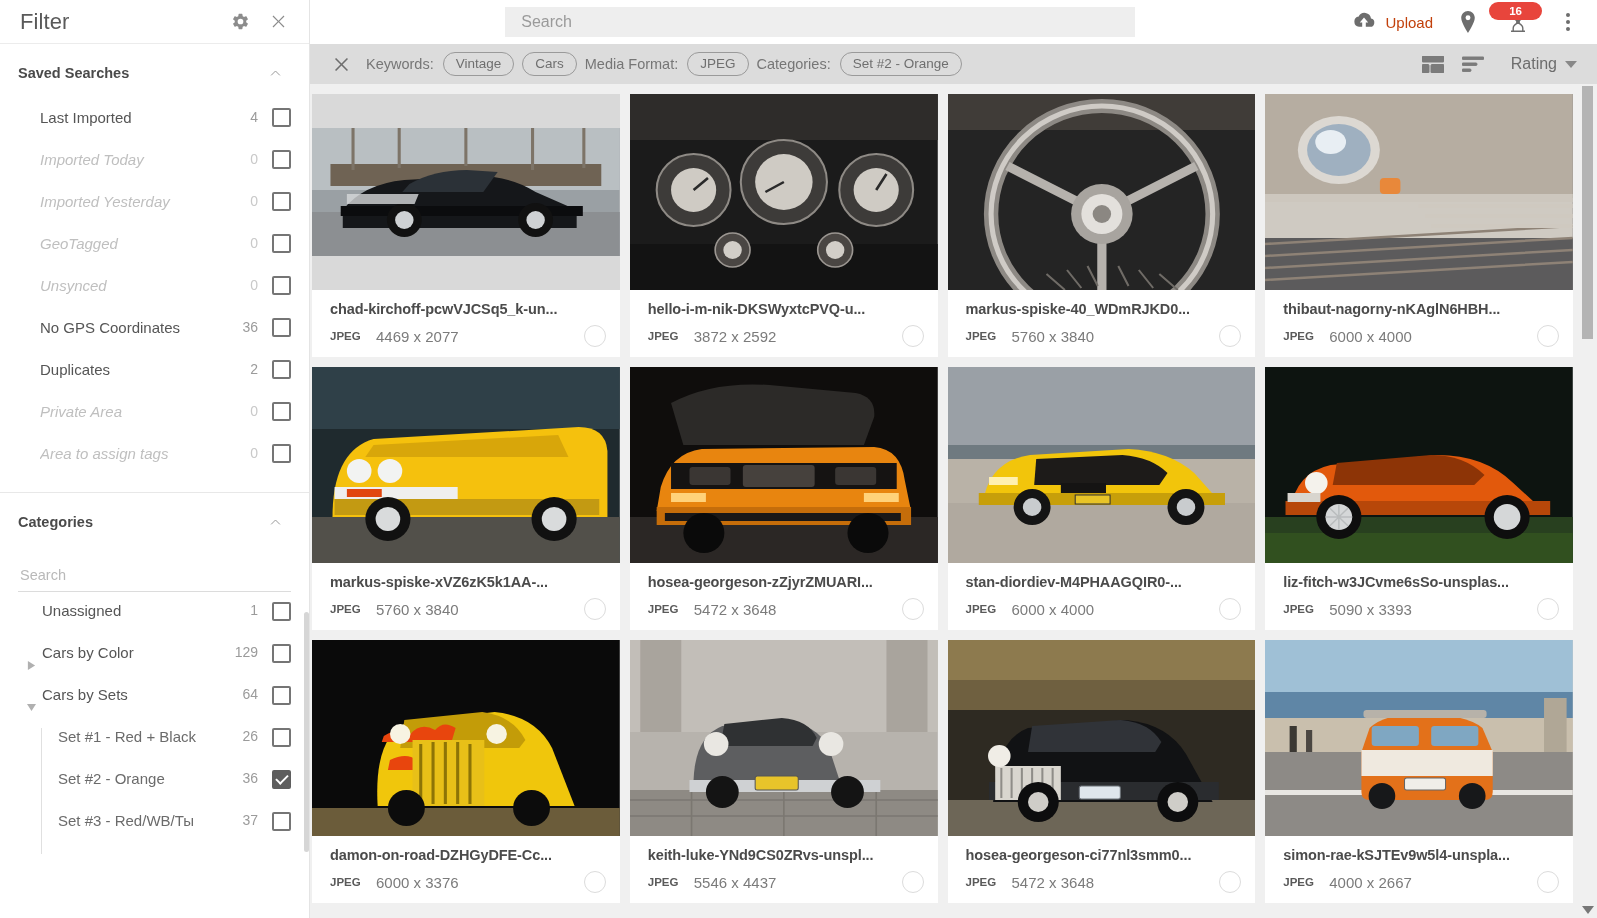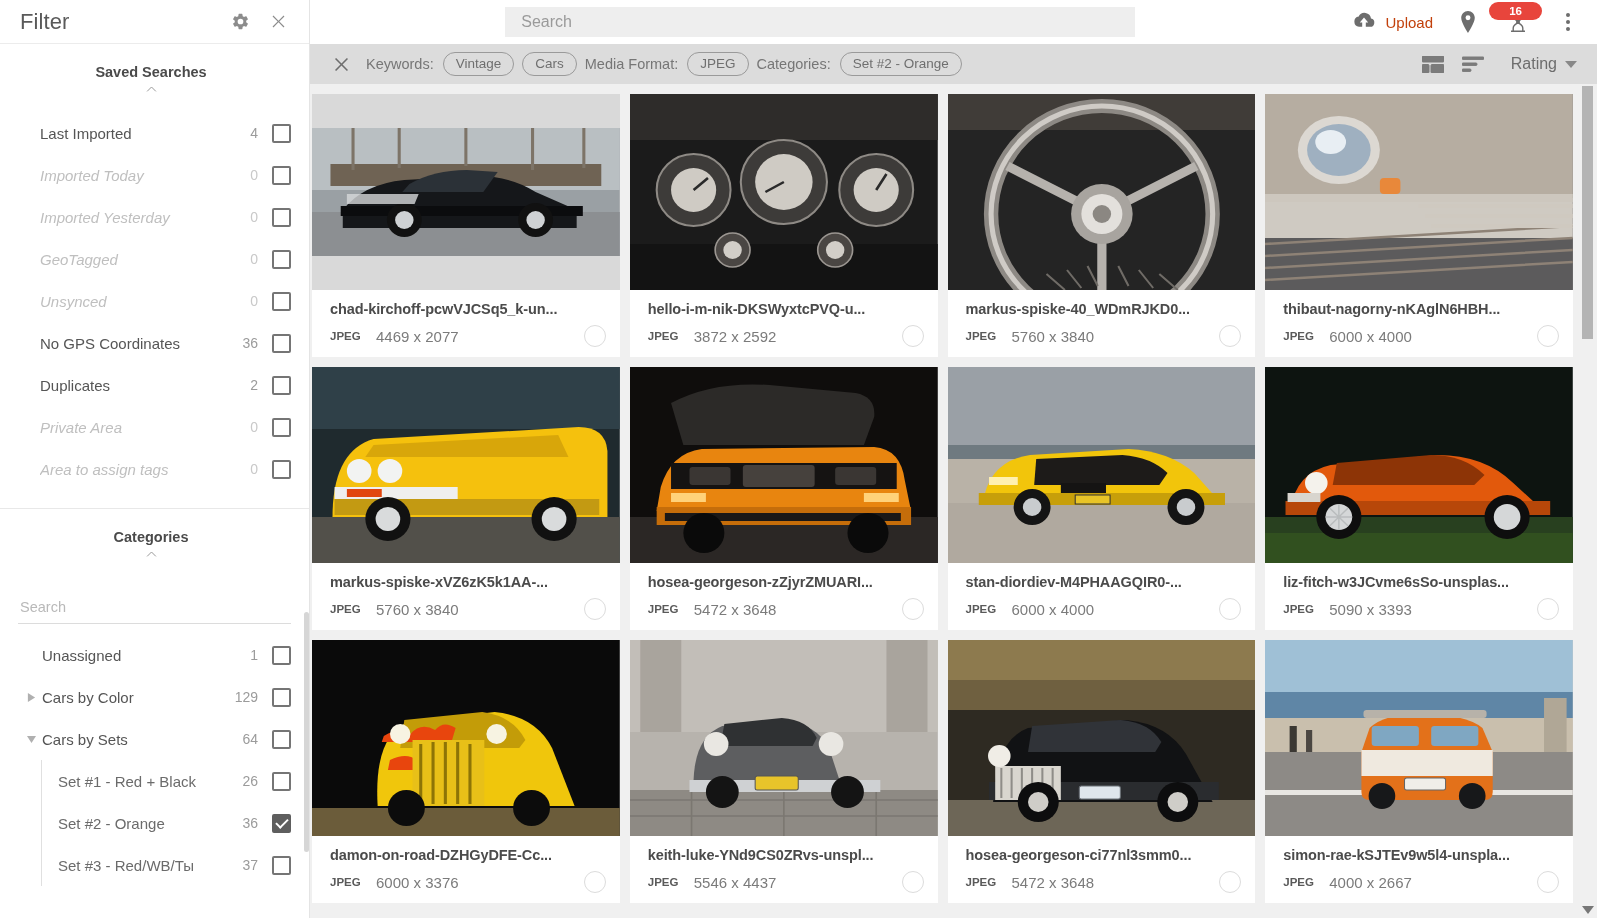--- a/index.html
+++ b/index.html
@@ -29,21 +29,20 @@
   .sidebar-title {
     font-size: 22px; color: #5a5a5a; font-weight: 400;
     flex: 1; letter-spacing: .1px;
   }
   .hdr-icon { width: 26px; height: 26px; display: flex; align-items: center; justify-content: center; cursor: pointer; margin-left: 12px; }
   .hdr-icon svg { fill: #8c8c8c; }
 
   .panel-head {
     display: flex; align-items: center;
     padding: 20px 25px 14px 18px;
-    flex-direction: column;
   }
   .panel-head .ptitle { flex: 1; font-size: 14.5px; font-weight: bold; color: #4a4a4a; }
   .chev { width: 18px; height: 18px; display: flex; align-items: center; justify-content: center; cursor: pointer; }
   .chev svg { stroke: #9a9a9a; fill: none; stroke-width: 1.6; }
 
   .flist { padding: 0 0 12px 0; }
   .frow {
     display: flex; align-items: center;
     height: 42px;
     padding: 0 18px 0 40px;
@@ -70,21 +69,21 @@
 
   .cat-search { padding: 16px 18px 0 18px; }
   .cat-search input {
     width: 100%; border: 0; border-bottom: 1px solid #dcdcdc;
     font-size: 14.5px; color: #555; padding: 6px 2px 8px 2px;
     outline: none; font-family: "Liberation Sans", sans-serif;
     background: transparent;
   }
   .cat-search input::placeholder { color: #b9b9b9; }
 
-  .crow { display: flex; align-items: center; height: 42px; padding: 0 18px 0 22px; cursor: pointer; position: relative; }
+  .crow { display: flex; height: 42px; padding: 0 18px 0 22px; cursor: pointer; position: relative; }
   .crow .twisty { width: 18px; flex: 0 0 18px; display: flex; align-items: center; justify-content: center; }
   .crow .twisty svg { fill: #b0b0b0; }
   .crow .clabel { flex: 1; font-size: 15px; color: #555; white-space: nowrap; overflow: hidden; padding-left: 2px; }
   .crow.child { padding-left: 56px; }
   .crow.child .clabel {
     color: #6b6b6b;
     -webkit-mask-image: linear-gradient(to right, #000 78%, transparent 100%);
     mask-image: linear-gradient(to right, #000 78%, transparent 100%);
   }
   .crow .ccount { font-size: 14px; color: #9b9b9b; margin-right: 14px; }

